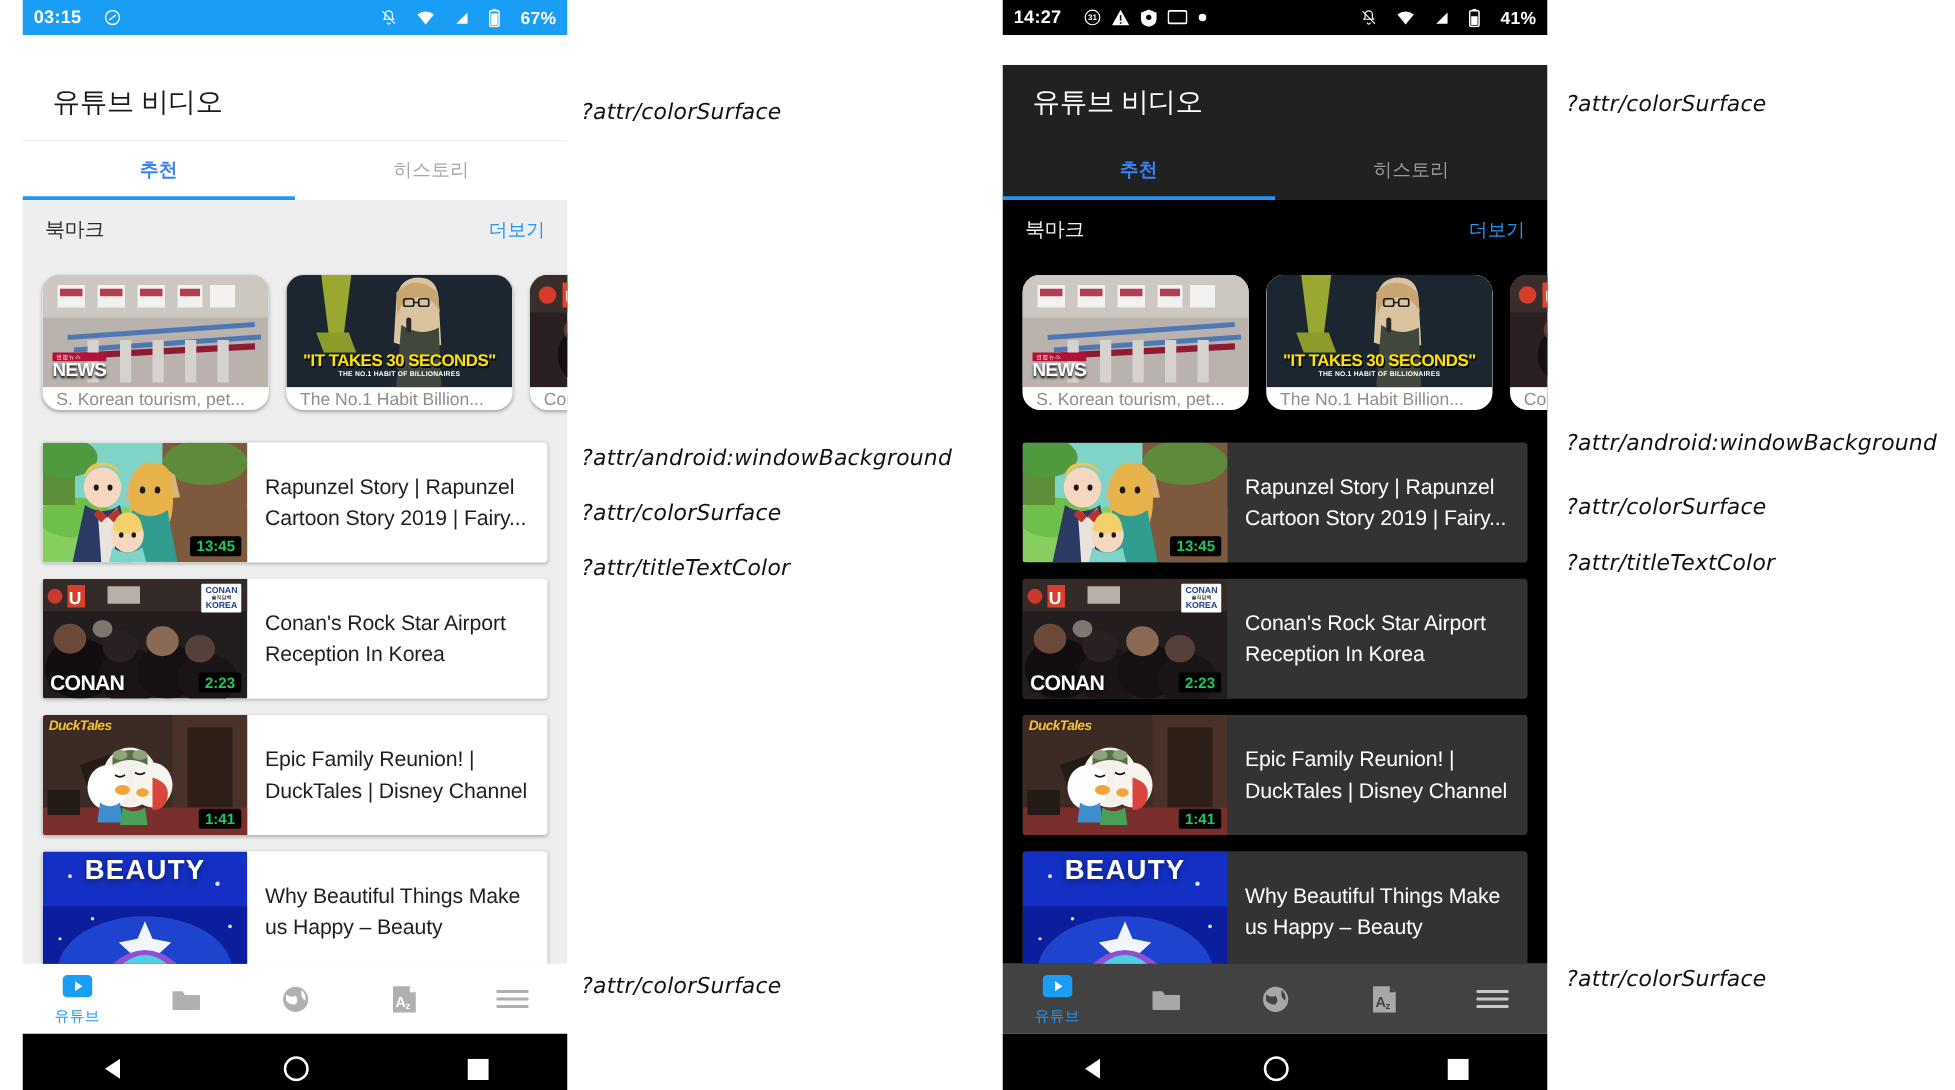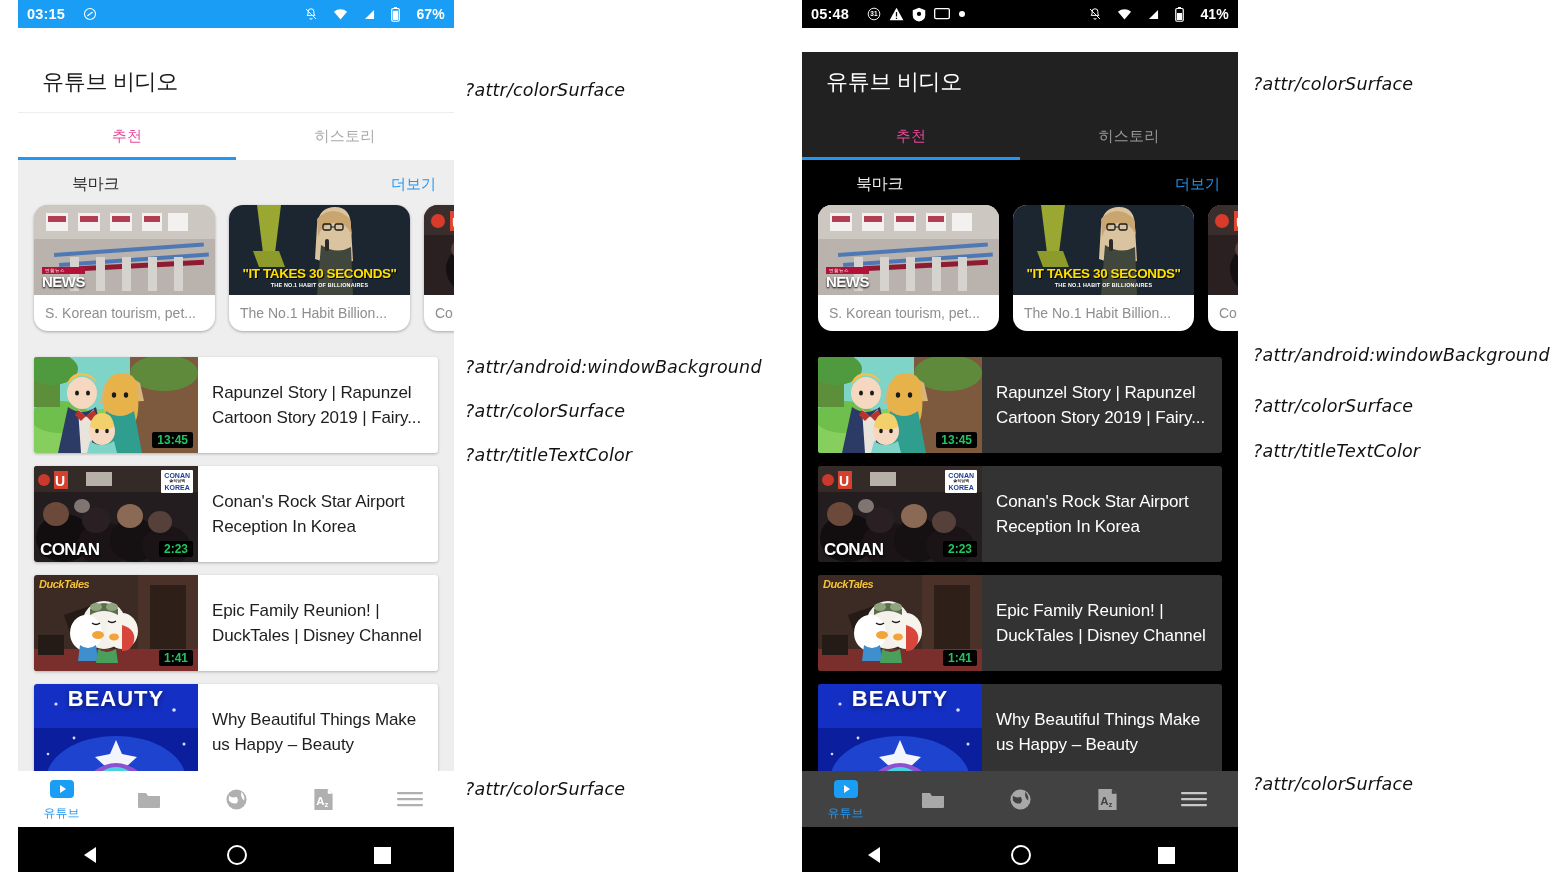--- a/index.html
+++ b/index.html
@@ -32,43 +32,43 @@
   .tb-dark{background:#212121;}
   .tb-dark .toolbar-title{color:#ffffff;}
 
   
   .tabs{height:48px;display:flex;position:relative;box-sizing:border-box;}
   .tb-divider-light{border-top:1px solid #eeeeee;}
   .tabs-light{background:#ffffff;}
   .tabs-dark{background:#212121;}
   .tab{flex:1;display:flex;align-items:center;justify-content:center;
     font-size:15px;font-weight:500;letter-spacing:.2px;}
-  .tab-active{color:#ec4899;}
+  .tab-active{color:#3b82f6;font-weight:bold;}
   .tabs-light .tab-inactive{color:#a9a9a9;}
   .tabs-dark .tab-inactive{color:#9a9a9a;}
   .tab-indicator{position:absolute;bottom:0;left:0;width:50%;height:3px;background:#2196f3;}
 
   
   .content{position:relative;overflow:hidden;height:611px;}
   .content-light{background:#eeeeee;}
   .content-dark{background:#000000;}
 
   
   .bm-section{padding:0;}
   .bm-head{display:flex;align-items:center;justify-content:space-between;
-    padding:14px 18px 10px 18px;margin-left:36px;}
+    padding:14px 18px 25px 18px;}
   .bm-title{font-size:16px;letter-spacing:-.2px;}
   .content-light .bm-title{color:#2b2b2b;}
   .content-dark .bm-title{color:#f2f2f2;}
   .bm-more{font-size:15px;color:#2196f3;font-weight:500;}
   .bm-row{display:flex;gap:14px;padding:0 0 0 16px;}
   .bm-card{width:181px;flex:0 0 181px;background:#ffffff;border-radius:14px;
     box-shadow:0 1px 3px rgba(0,0,0,.30);overflow:hidden;}
   .bm-thumb{height:90px;position:relative;overflow:hidden;}
-  .bm-label{height:36px;display:flex;align-items:center;padding:0 11px;
+  .bm-label{height:18px;display:flex;align-items:center;padding:0 11px;
     font-size:14px;color:#8e8e8e;white-space:nowrap;overflow:hidden;box-sizing:border-box;}
 
   
   .vlist{padding:12px 0 0 0;}
   .vrow{display:flex;margin:0 16px 13px 16px;border-radius:3px;overflow:hidden;
     box-shadow:0 1px 3px rgba(0,0,0,.26);}
   .content-light .vrow{background:#ffffff;}
   .content-dark .vrow{background:#333333;box-shadow:none;}
   .vthumb{width:164px;flex:0 0 164px;height:96px;position:relative;overflow:hidden;}
   .vdur{position:absolute;right:5px;bottom:5px;background:#000000;color:#22c55e;
@@ -441,21 +441,21 @@
           <rect width="17" height="17" fill="#ffffff"></rect>
         </svg>
       </span>
   </div>
 </div>
 
 <div class="phone" id="phone-dark">
 
   <div class="statusbar sb-dark">
     <div class="sb-left-icons">
-      <span class="sb-time">05:48</span>
+      <span class="sb-time">14:27</span>
       <span class="sbi">
         <svg width="14" height="14" viewBox="0 0 24 24">
             <circle cx="12" cy="12" r="10" fill="none" stroke="#fff" stroke-width="1.6"></circle>
             <text x="12" y="16" font-size="11" text-anchor="middle" fill="#fff" font-family="sans-serif">31</text>
           </svg>
       </span>
       <span class="sbi">
         <svg width="15" height="14" viewBox="0 0 24 22">
             <path d="M12 1 L23 21 H1 Z" fill="#fff"></path>
             <rect x="11" y="8" width="2" height="7" fill="#000"></rect>

